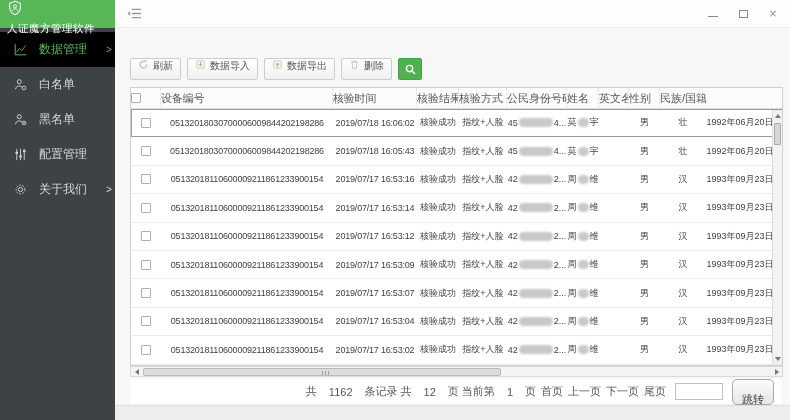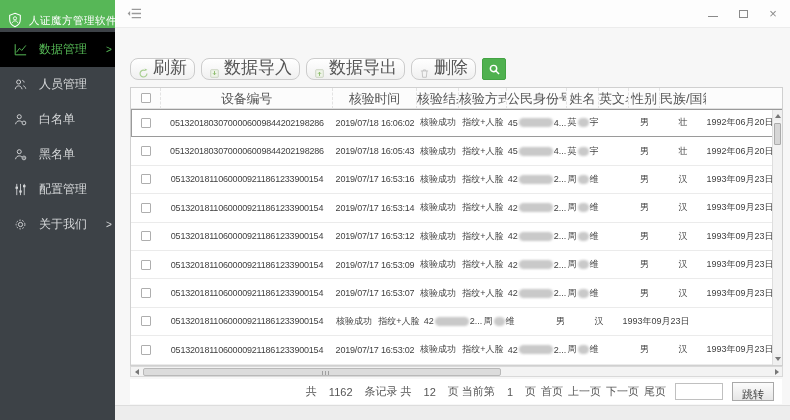--- a/index.html
+++ b/index.html
@@ -2,21 +2,21 @@
 <html><head>
 <meta charset="utf-8">
 <style>
   * { margin:0; padding:0; box-sizing:border-box; }
   html,body { width:790px; height:420px; overflow:hidden;
     font-family:"Liberation Sans","DejaVu Sans",sans-serif; background:#fff; }
   .app { position:relative; width:790px; height:420px; background:#f6f6f6; }
 
   
   .sidebar { position:absolute; left:0; top:0; width:115px; height:420px; background:#3d4247; z-index:3; }
-  .brand { height:28px; background:#57b757; display:flex; align-items:flex-end; padding-left:7px; gap:6px; }
+  .brand { height:28px; background:#57b757; display:flex; align-items:flex-start; padding-left:7px; gap:6px;flex-direction:column; }
   .brand-title { color:#fff; font-size:10.5px; letter-spacing:.5px; white-space:nowrap; }
   .nav { padding-top:4px; }
   .nav-item { height:35px; display:flex; align-items:center; padding-left:13px; gap:11px;
     color:#d6d8da; font-size:12px; cursor:default; }
   .nav-item svg { flex:0 0 auto; }
   .nav-item.active { background:#000000; color:#55b855; }
   .nav-arrow { margin-left:8px; font-size:10px; }
 
   
   .main { position:absolute; left:115px; top:0; right:0; bottom:0; background:#f7f7f7; }
@@ -24,32 +24,32 @@
     display:flex; align-items:center; padding:0 10px 0 12px; }
   .win-controls { margin-left:auto; display:flex; align-items:center; gap:16px; }
   .wc { width:14px; height:14px; display:flex; align-items:center; justify-content:center; color:#8a8a8a; }
   .wc-min { width:10px; height:1.5px; background:#8a8a8a; margin-top:6px; }
   .wc-max { width:9px; height:8px; border:1.5px solid #8a8a8a; }
   .wc-close { font-size:13px; line-height:1; }
 
   .breadcrumb { position:absolute; top:36px; left:15px; font-size:11px; color:#555; }
 
   .toolbar { position:absolute; top:58px; left:15px; display:flex; align-items:center; gap:6px; }
-  .tb-btn { height:22px; display:inline-flex; align-items:flex-end; gap:4px; padding:0 7px;
-    background:linear-gradient(#ffffff,#f0f0f0); border:1px solid #ccc; border-radius:8px;
-    font-size:17px; color:#555; }
+  .tb-btn { height:22px; display:inline-flex; align-items:flex-start; gap:4px; padding:0 7px;
+    background:linear-gradient(#ffffff,#f0f0f0); border:1px solid #ccc; border-radius:2px;
+    font-size:10px; color:#555; }
   .tb-search { width:24px; height:22px; background:#4fb14f; border:1px solid #44a344;
     border-radius:2px; display:inline-flex; align-items:center; justify-content:center; }
 
   
   .table { position:absolute; top:87px; left:15px; width:653px; background:#fff;
     border:1px solid #d0d0d0; }
   .tr { display:flex; align-items:center; }
   .thead { height:21px; background:#fcfcfc; border-bottom:1px solid #e0e0e0; }
-  .th { font-size:13px; color:#555; text-align:center; overflow:hidden; white-space:nowrap;
+  .th { font-size:11px; color:#555; text-align:left; overflow:hidden; white-space:nowrap;
     border-right:1px dashed #e3e3e3; height:21px; line-height:21px; }
   .th:last-child { border-right:none; }
   .tbody { position:relative; }
   .row { height:28.4px; border-bottom:1px solid #ebebeb; background:#fff; }
   .row.selected { outline:1px solid #9a9a9a; outline-offset:-1px; }
   .td { font-size:9px; color:#3f3f3f; text-align:center; overflow:hidden; white-space:nowrap;
     display:flex; align-items:center; justify-content:center; height:100%; }
   .c-cb{width:30px}.c-dev{width:172px;letter-spacing:-.2px}.c-time{width:84px;letter-spacing:-.2px}
   .c-res{width:42px}.c-meth{width:48px}.c-id{width:60px}.c-name{width:32px}
   .c-eng{width:30px}.c-gen{width:31px}.c-eth{width:46px}.c-birth{width:68px}
@@ -83,22 +83,22 @@
     background:repeating-linear-gradient(90deg,#9f9f9f 0 1px,transparent 1px 3px); }
 
   
   .pagerow { position:absolute; top:379px; left:15px; right:8px; height:25px; background:#fff;
     display:flex; align-items:center; justify-content:flex-end; gap:5px;
     font-size:11px; color:#555; padding-right:8px; }
   .pg-num { margin:0 7px; }
   .pg-link { color:#555;text-align:right; }
   .pg-input { width:48px; height:17px; border:1px solid #c0c0c0; background:#fff; margin:0 4px;
     font-size:11px; padding:0 3px; }
-  .pg-btn { height:19px; padding:4px 9px; font-size:11px; color:#444;
-    background:linear-gradient(#fcfcfc,#e6e6e6); border:1px solid #a9a9a9; border-radius:0; }
+  .pg-btn { height:25px; padding:12px 9px; font-size:11px; color:#444;
+    background:linear-gradient(#fcfcfc,#e6e6e6); border:1px solid #a9a9a9; border-radius:5px; }
   .bottomstrip { position:absolute; left:0; bottom:0; right:0; height:15px;
     background:#ededed; border-top:1px solid #ddd; }
   svg { display:block; }
 </style>
 </head>
 <body>
 
 <div class="app">
 
   <div class="sidebar">
@@ -119,30 +119,20 @@
         <span>
           <svg width="15" height="15" viewBox="0 0 24 24">
               <path d="M3.5 3.5 V20.5 H21" fill="none" stroke="currentColor" stroke-width="1.6"></path>
               <path d="M5.5 16.5 L10.5 10 L14 13.5 L20.5 5.5" fill="none" stroke="currentColor" stroke-width="1.5"></path>
             </svg>
         </span>
         <span>数据管理</span>
         <span class="nav-arrow">&gt;</span>
       </div>
 
-      <div class="nav-item">
-        <span>
-          <svg width="15" height="15" viewBox="0 0 24 24">
-              <circle cx="9" cy="8" r="3.2" stroke="currentColor" fill="none" stroke-width="1.5"></circle>
-              <path d="M3.5 19.5 C4.5 15.8 6.5 14.2 9 14.2 C11.5 14.2 13.5 15.8 14.5 19.5" stroke="currentColor" fill="none" stroke-width="1.5"></path>
-              <path d="M14.8 5.3 C16.6 5.7 17.8 7 17.8 8.8 M16.3 14 C18.6 14.8 19.9 16.4 20.4 18.8" stroke="currentColor" fill="none" stroke-width="1.4"></path>
-            </svg>
-        </span>
-        <span>人员管理</span>
-      </div>
 
       <div class="nav-item">
         <span>
           <svg width="15" height="15" viewBox="0 0 24 24">
               <circle cx="10" cy="7.5" r="3.2" stroke="currentColor" fill="none" stroke-width="1.5"></circle>
               <path d="M4 19.5 C5 15.8 7 14.2 10 14.2 C11.8 14.2 13.2 14.8 14.3 16" stroke="currentColor" fill="none" stroke-width="1.5"></path>
               <circle cx="17.5" cy="17.5" r="3" stroke="currentColor" fill="none" stroke-width="1.4"></circle>
             </svg>
         </span>
         <span>白名单</span>
@@ -435,20 +425,21 @@
           <div class="td c-gen">男</div>
           <div class="td c-eth">汉</div>
           <div class="td c-birth">1993年09月23日</div>
         </div>
 
         <div class="tr row">
           <div class="td c-cb">
               <span class="cb"></span>
             </div>
           <div class="td c-dev">05132018110600009211861233900154</div>
+          <div class="td c-time">2019/07/17 16:53:04</div>
           <div class="td c-res">核验成功</div>
           <div class="td c-meth">指纹+人脸</div>
           <div class="td c-id">
               <span>42</span>
               <span class="blur blur-id"></span>
               <span>2...</span>
             </div>
           <div class="td c-name">
               <span>周</span>
               <span class="blur blur-name"></span>

